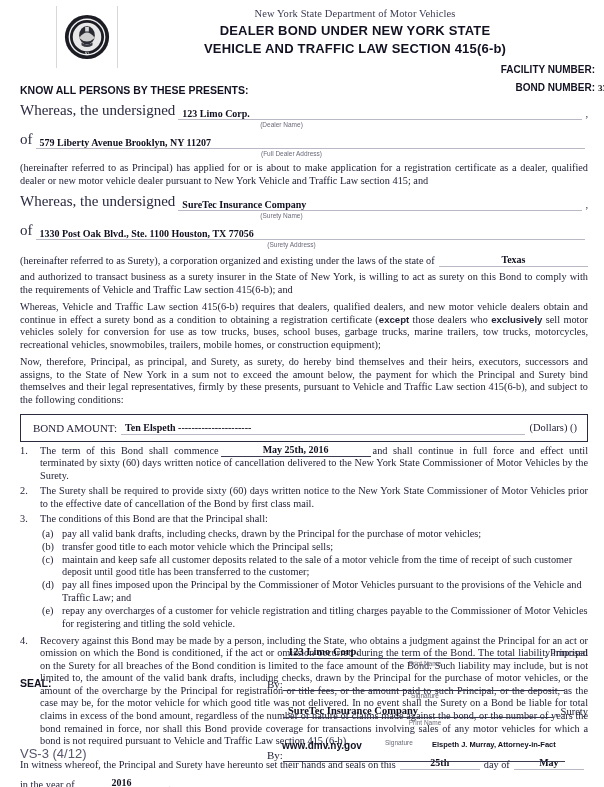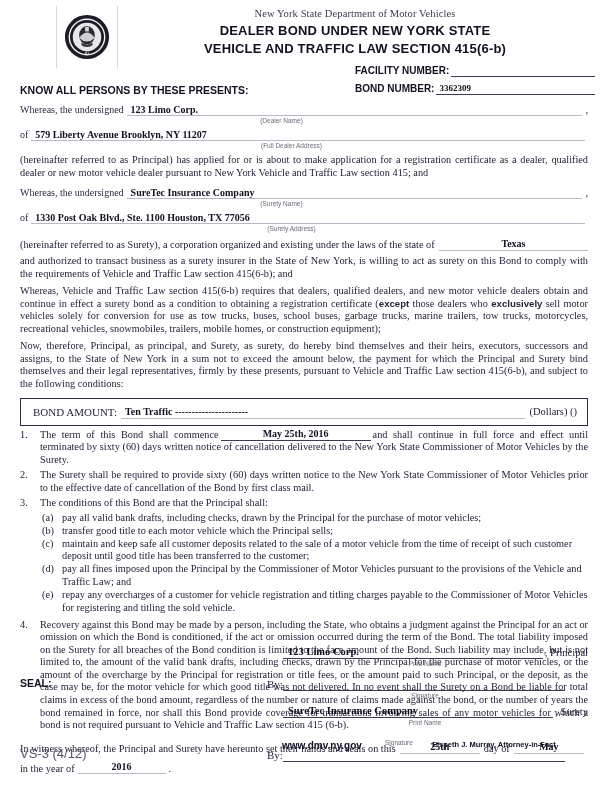--- a/index.html
+++ b/index.html
@@ -69,20 +69,21 @@
   .numbers {
     position: absolute;
     left: 355px;
     top: 64px;
     width: 240px;
   }
   .num-row {
     display: flex;
     align-items: flex-end;
     margin-bottom: 5px;
+    flex-direction: column;
   }
   .num-label {
     font-family: "Liberation Sans", sans-serif;
     font-weight: bold;
     font-size: 10px;
     white-space: nowrap;
     color: #111122;
     padding-bottom: 1px;
   }
   .num-fill {
@@ -116,21 +117,21 @@
     left: 20px;
     top: 102px;
     width: 568px;
   }
   .fline {
     display: flex;
     align-items: flex-end;
     width: 100%;
   }
   .flabel {
-    font-size: 10px;
+    font-size: 15px;
     white-space: nowrap;
     padding-bottom: 1px;
     color: #2a2a40;
   }
   .fblank {
     flex: 1;
     border-bottom: 1px solid #b9b9c6;
     height: 13px;
     position: relative;
     margin: 0 3px;
@@ -535,21 +536,21 @@
     </div>
     <p class="para tight">and authorized to transact business as a surety insurer in the State of New York, is willing to act as surety on this Bond to comply with the requirements of Vehicle and Traffic Law section 415(6-b); and</p>
 
     <p class="para"><span>Whereas, Vehicle and Traffic Law section 415(6-b) requires that dealers, qualified dealers, and new motor vehicle dealers obtain and continue in effect a surety bond as a condition to obtaining a registration certificate (</span><b class="em">except</b><span> those dealers who </span><b class="em">exclusively</b><span> sell motor vehicles solely for conversion for use as tow trucks, buses, school buses, garbage trucks, marine trailers, tow trucks, motorcycles, recreational vehicles, snowmobiles, trailers, mobile homes, or construction equipment);</span></p>
 
     <p class="para">Now, therefore, Principal, as principal, and Surety, as surety, do hereby bind themselves and their heirs, executors, successors and assigns, to the State of New York in a sum not to exceed the amount below, the payment for which the Principal and Surety bind themselves and their legal representatives, firmly by these presents, pursuant to Vehicle and Traffic Law section 415(6-b), and subject to the following conditions:</p>
 
     <div class="bond-box">
       <span class="bond-label">BOND AMOUNT:</span>
       <span class="bond-amt-blank">
-        <span class="bond-words">Ten Traffic ----------------------</span>
+        <span class="bond-words">Ten Elspeth ----------------------</span>
       </span>
       <span class="dollars">(Dollars) (</span>
       <span class="paren">)</span>
     </div>
 
     <div class="cond">
       <span class="cond-n">1.</span>
       <span class="cond-b"><span>The term of this Bond shall commence</span><span class="term-line"><span class="term-val">May 25th, 2016</span></span><span>and shall continue in full force and effect until terminated by sixty (60) days written notice of cancellation delivered to the New York State Commissioner of Motor Vehicles by the Surety.</span></span>
     </div>
 

